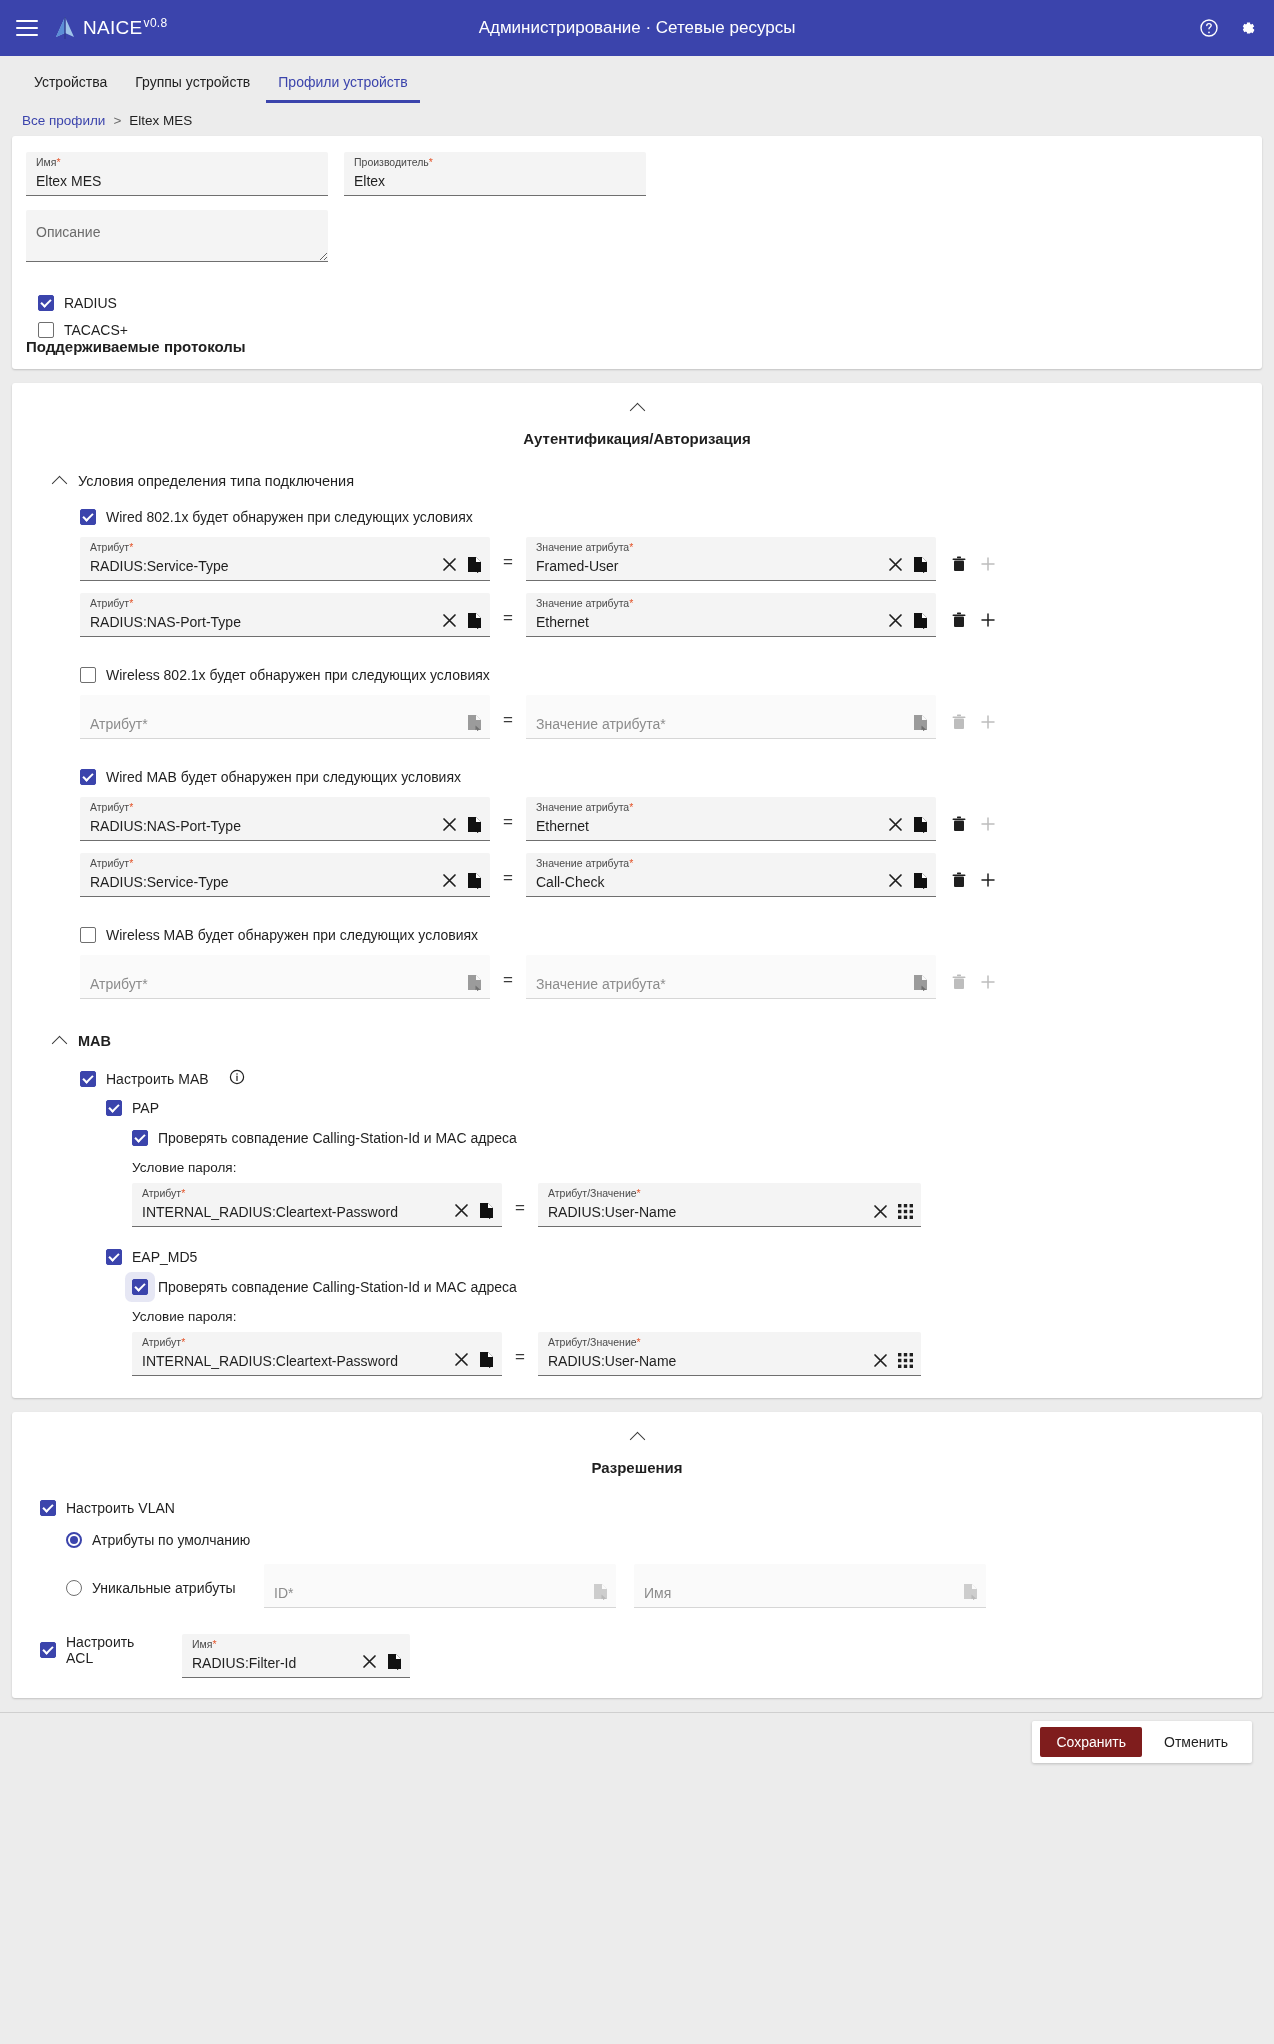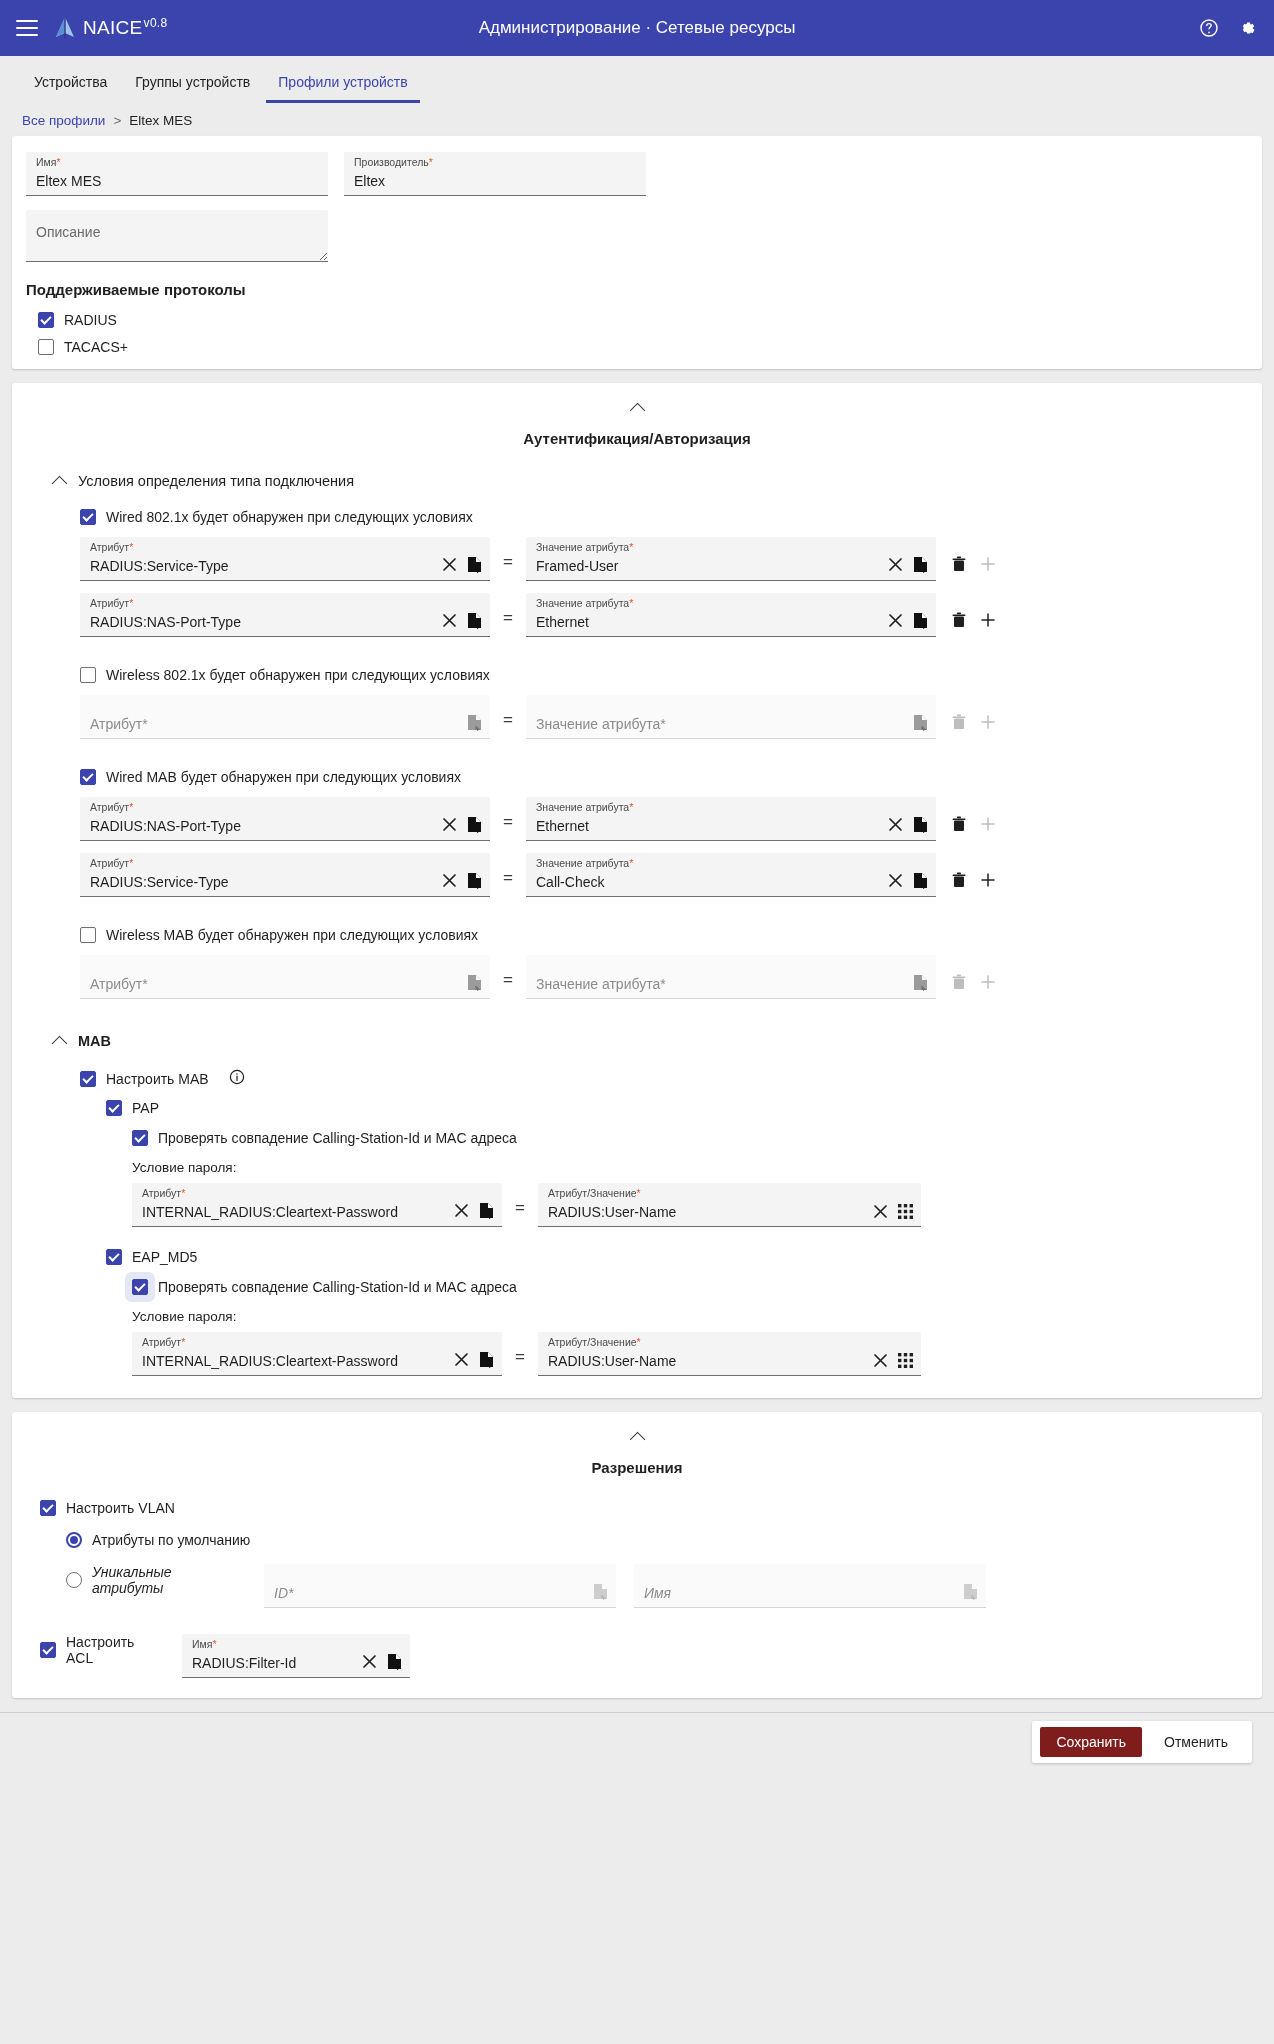--- a/index.html
+++ b/index.html
@@ -238,31 +238,31 @@
       </div>
     </div>
   </div>
   <div style="padding: 14px 14px 0 14px;">
     <div style="width:302px;">
       <textarea class="desc" placeholder="Описание" style=""></textarea>
     </div>
   </div>
 
   <div style="padding: 16px 14px 0 14px;">
-    <div style="font-size:15px; font-weight:bold;">Поддерживаемые протоколы</div>
     <div style="margin-top:14px; padding-left:12px;">
       <div class="cbrow" style="margin-bottom:11px;">
         <span class="cb checked"></span>
         <span class="cblabel">RADIUS</span>
       </div>
       <div class="cbrow">
         <span class="cb"></span>
         <span class="cblabel">TACACS+</span>
       </div>
     </div>
+    <div style="font-size:15px; font-weight:bold;">Поддерживаемые протоколы</div>
   </div>
 </div>
 
 <div class="card" style="padding:18px 0 22px 0;">
   <div style="padding: 0 18px;">
     <div class="sect-head">
       <span class="chev"></span>
       <span class="sect-title">Аутентификация/Авторизация</span>
     </div>
 
@@ -780,21 +780,21 @@
         <span class="cb checked"></span>
         <span class="cblabel">Настроить VLAN</span>
       </div>
 
       <div style="padding-left:26px; margin-top:16px;">
         <div class="cbrow">
           <span class="radio on"></span>
           <span class="cblabel">Атрибуты по умолчанию</span>
         </div>
 
-        <div style="display:flex; align-items:flex-end; gap:18px; margin-top:16px;font-style:italic;">
+        <div style="display:flex; align-items:flex-end; gap:18px; margin-top:16px;">
           <div class="cbrow" style="width:180px; padding-bottom:12px;">
             <span class="radio"></span>
             <span class="cblabel">Уникальные атрибуты</span>
           </div>
           <div style="width:352px;">
             <div class="field disabled">
               <span class="fph">ID*</span>
               <span class="ficons">
                 <span class="row-icon muted">
                   <svg width="15" height="17" viewBox="0 0 15 17">

